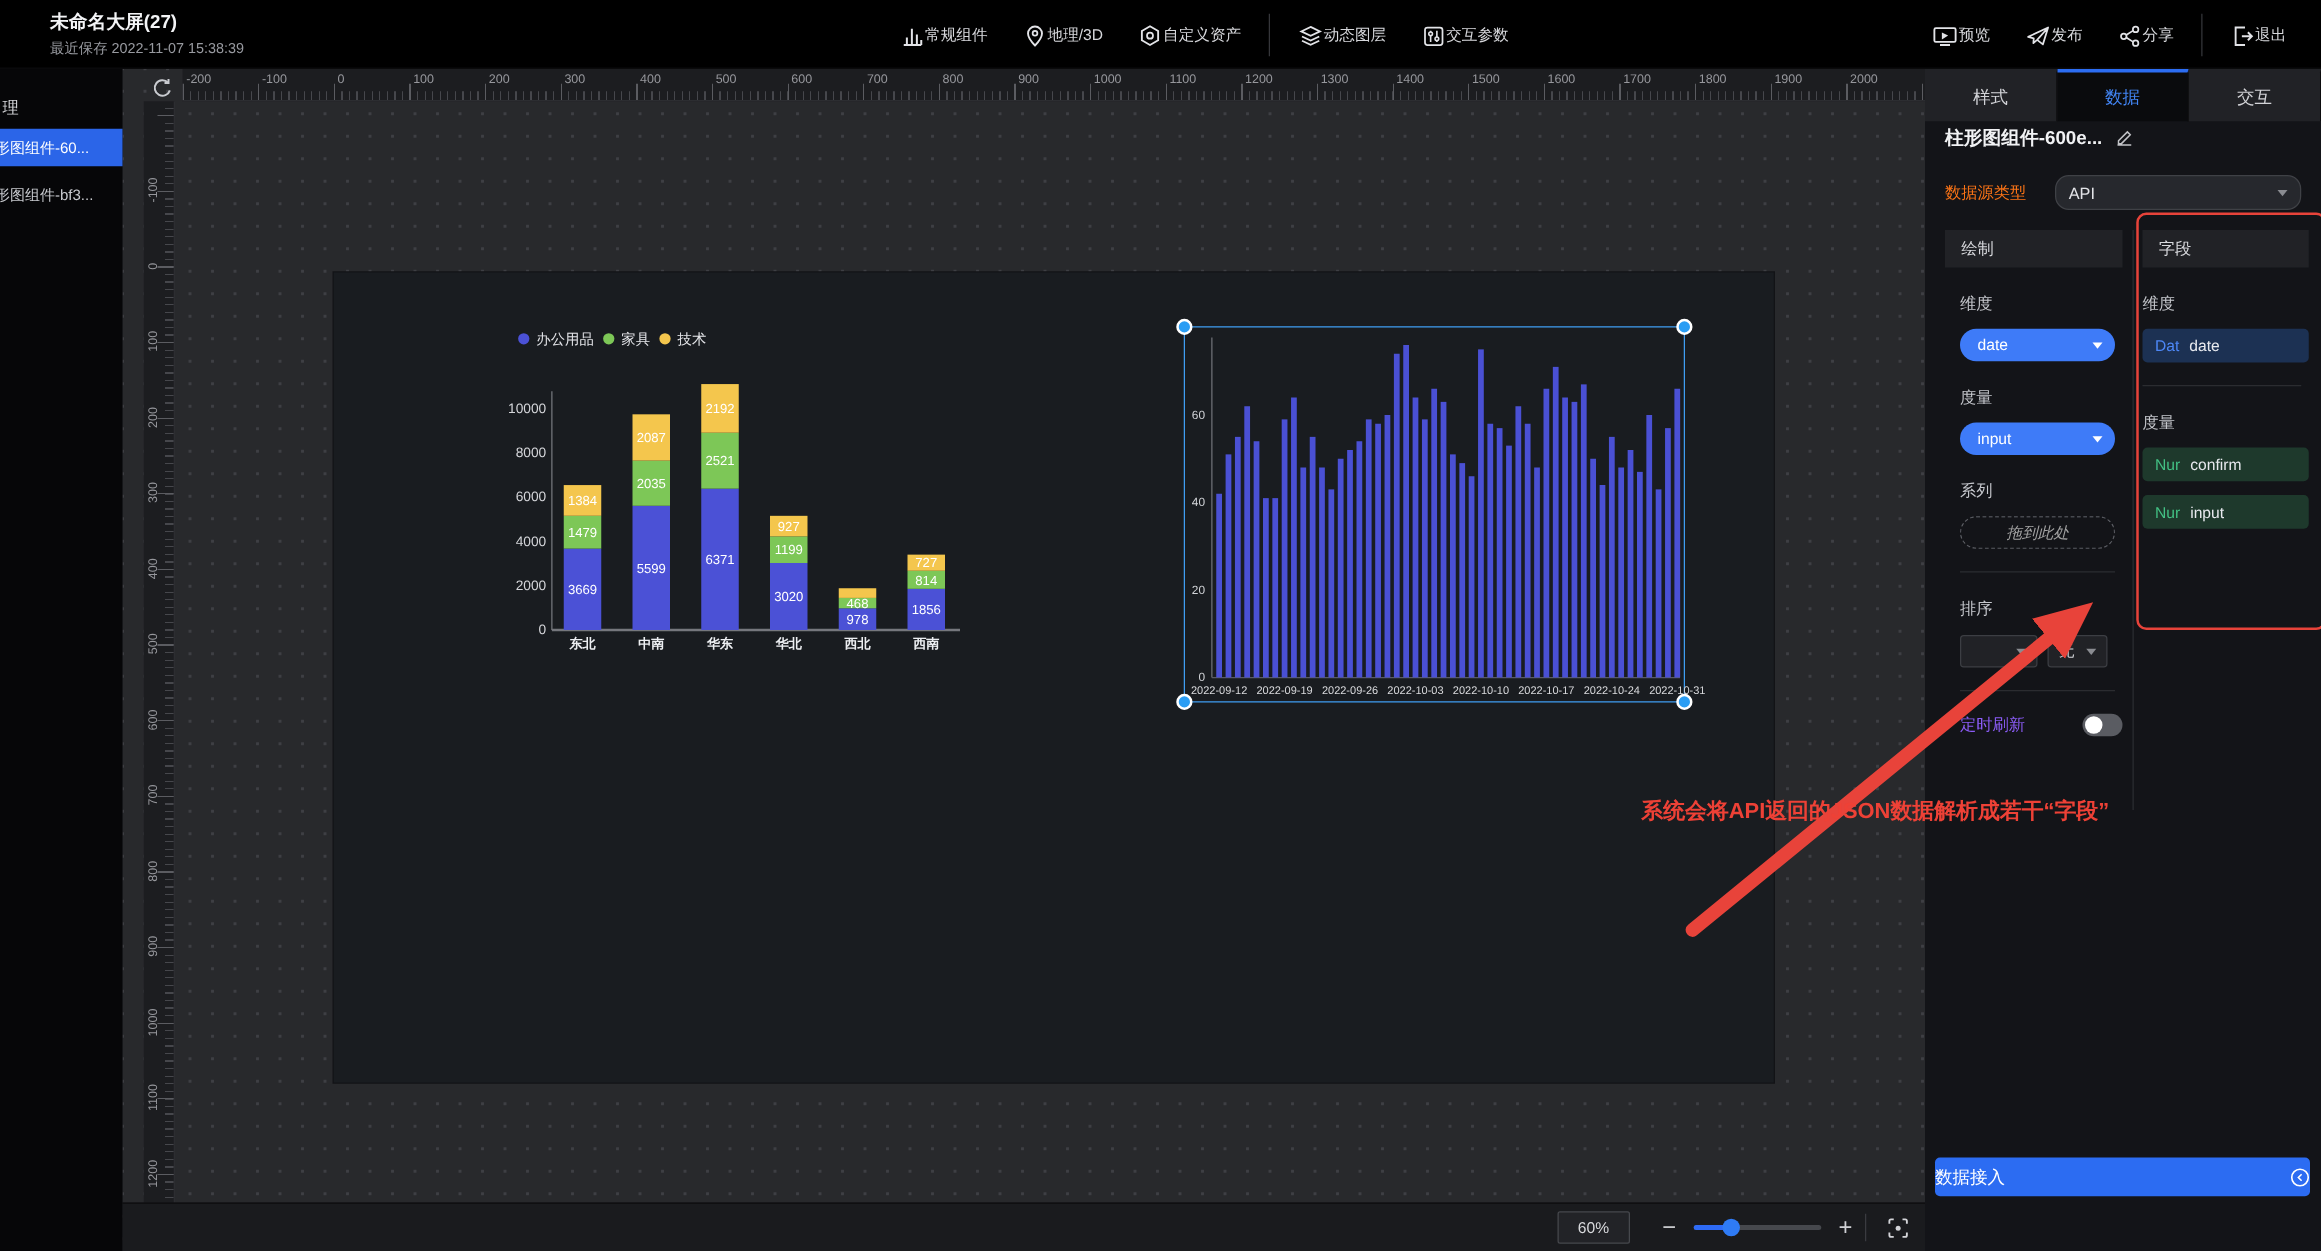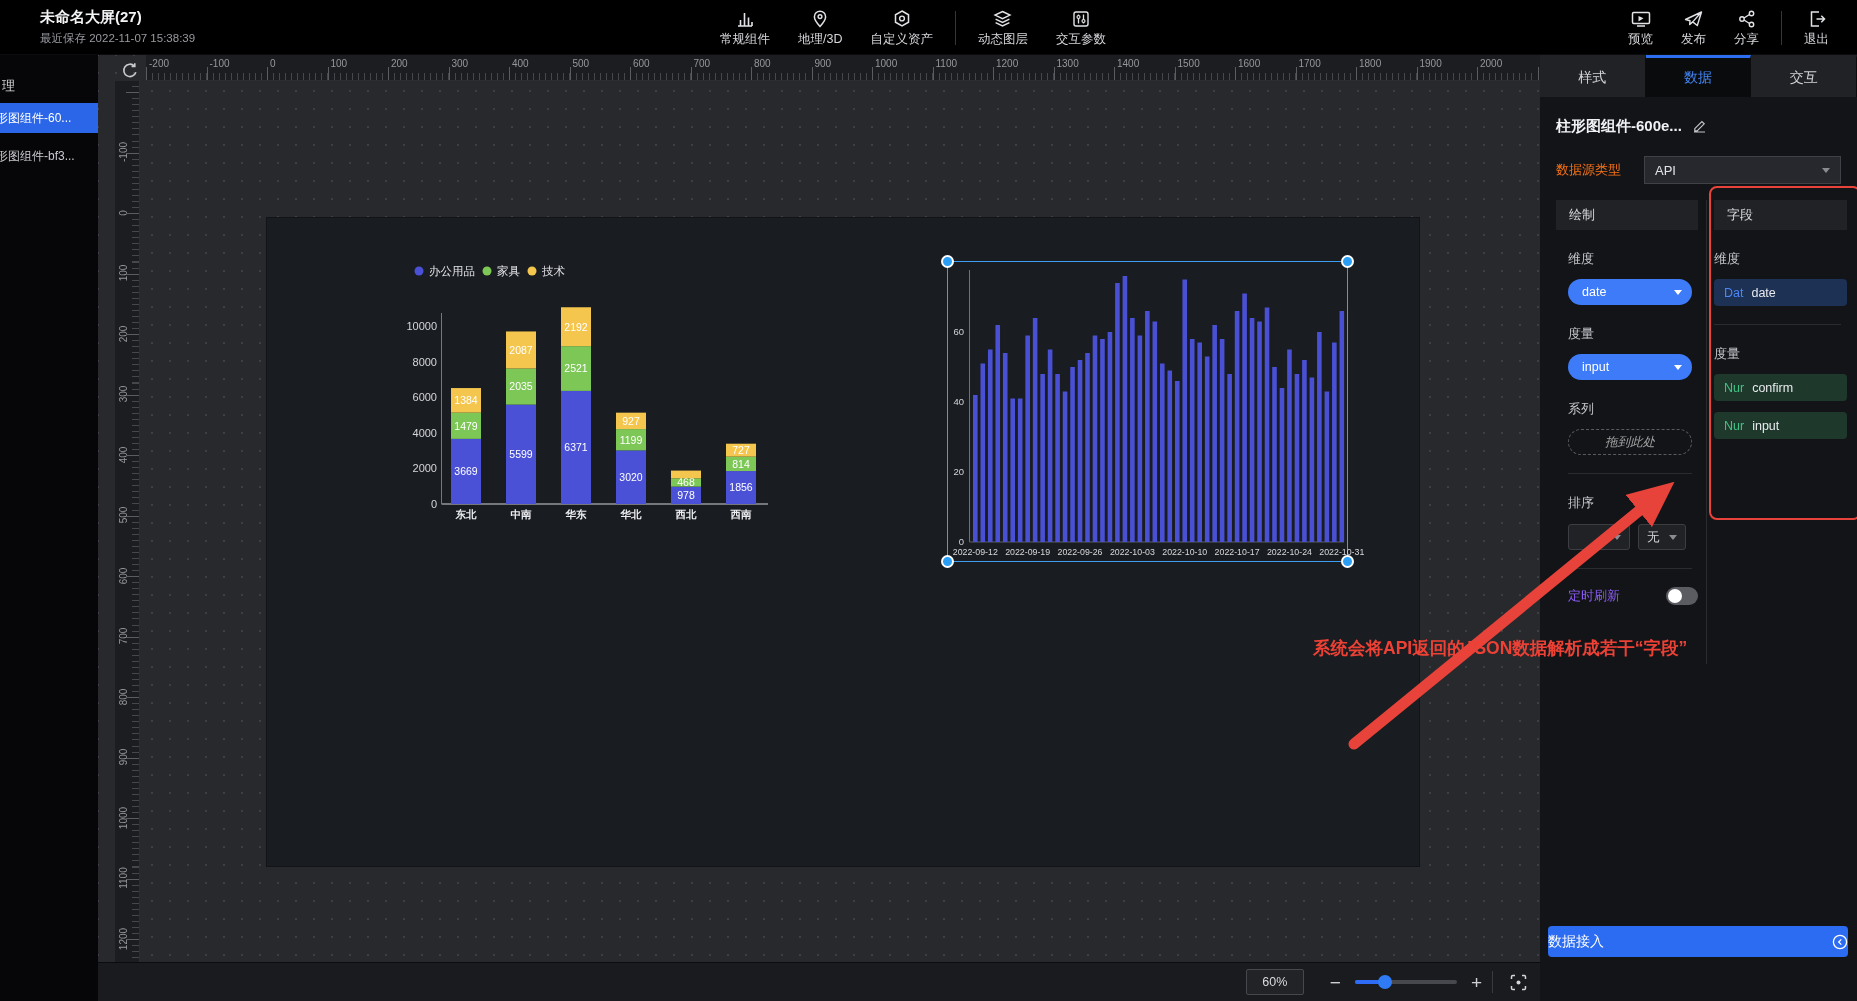--- a/index.html
+++ b/index.html
@@ -6,21 +6,21 @@
   html,body { width:1857px; height:1001px; overflow:hidden; }
   body { font-family:"Liberation Sans","DejaVu Sans",sans-serif; background:#232428; color:#e6e7ea; position:relative; }
 
   
   .header { position:absolute; left:0; top:0; width:1857px; height:55px; background:#000000; border-bottom:1px solid #0b0b0d; z-index:30; }
   .title-block { position:absolute; left:40px; top:8px; }
   .title-block .t1 { font-size:15px; font-weight:bold; color:#f3f4f6; }
   .title-block .t2 { font-size:11.5px; color:#989aa0; margin-top:4px; }
   .tools { position:absolute; left:706px; top:0; height:55px; display:flex; align-items:center; }
   .actions { position:absolute; right:14px; top:0; height:55px; display:flex; align-items:center; }
-  .tool { display:flex; flex-direction:column; align-items:center; justify-content:center; padding:0 14px; height:55px; cursor:pointer; }
+  .tool { display:flex; flex-direction:row; align-items:center; justify-content:center; padding:0 14px; height:55px; cursor:pointer; }
   .tool .ticon { height:22px; display:flex; align-items:flex-end; color:#e2e3e7; }
   .tool .tlabel { font-size:12.5px; color:#d6d7db; margin-top:2px; white-space:nowrap; }
   .hsep { width:1px; height:34px; background:#35363a; margin:0 8px; }
   svg.ic { display:block; }
 
   
   .sidebar { position:absolute; left:0; top:55px; width:98px; bottom:0; background:#060608; z-index:20; }
   .sidebar .shead { position:absolute; left:2px; top:22px; font-size:13px; color:#d6d7db; white-space:nowrap; }
   .layer-item { position:absolute; left:0; width:98px; height:30px; line-height:30px; font-size:12px; color:#c8cacf; white-space:nowrap; overflow:hidden; padding-left:2px; text-indent:-6px; cursor:pointer; }
   .layer-item.sel { background:#2b65e8; color:#ffffff; }
@@ -64,26 +64,26 @@
   .bsep { width:1px; height:22px; background:#3a3b40; margin:0 16px 0 10px; }
   .fiticon { color:#d4d5d9; cursor:pointer; }
 
   
   .panel { position:absolute; right:0; top:55px; width:317px; bottom:0; background:#131418; z-index:25; }
   .ptabs { display:flex; height:42px; }
   .ptab { flex:1; display:flex; align-items:center; justify-content:center; font-size:14px; color:#d2d3d7;
           background:#212226; border-top:3px solid transparent; border-right:1px solid #0c0c0e; cursor:pointer; }
   .ptab.active { background:#0a0b0d; color:#4285f4; border-top:3px solid #2c6df2; }
   .pbody { position:relative; padding:0 16px; }
-  .ptitle-row { display:flex; align-items:center; gap:10px; margin-top:20px; }
+  .ptitle-row { display:flex; align-items:center; gap:10px; margin-top:4px; }
   .ptitle { font-size:15px; font-weight:bold; color:#f1f2f4; }
   .pedit { color:#c3c4c8; cursor:pointer; }
   .dsrow { display:flex; align-items:center; margin-top:20px; }
   .dslabel { font-size:13px; color:#f97316; width:88px; }
-  .dsselect { flex:1; height:28px; background:#26282d; border:1px solid #3f4146; border-radius:0;
+  .dsselect { flex:1; height:28px; background:#26282d; border:1px solid #3f4146; border-radius:11px;
               display:flex; align-items:center; padding:0 10px; font-size:13px; color:#e2e3e7; cursor:pointer; }
   .dsselect .sp { flex:1; }
   .caret { width:0; height:0; border-left:4px solid transparent; border-right:4px solid transparent; border-top:5px solid #8a8c91; }
   .cols { position:relative; display:flex; margin-top:16px; min-height:470px; }
   .colL { width:142px; }
   .colR { width:143px; margin-left:16px; }
   .vdiv { position:absolute; left:150px; top:0; bottom:6px; width:1px; background:#2b2c30; }
   .colhead { height:30px; line-height:30px; background:#212226; font-size:13px; color:#d8d9dd; padding-left:13px; }
   .colpad { padding-left:12px; }
   .flabel { font-size:13px; color:#c6c8cd; margin-top:20px; }

